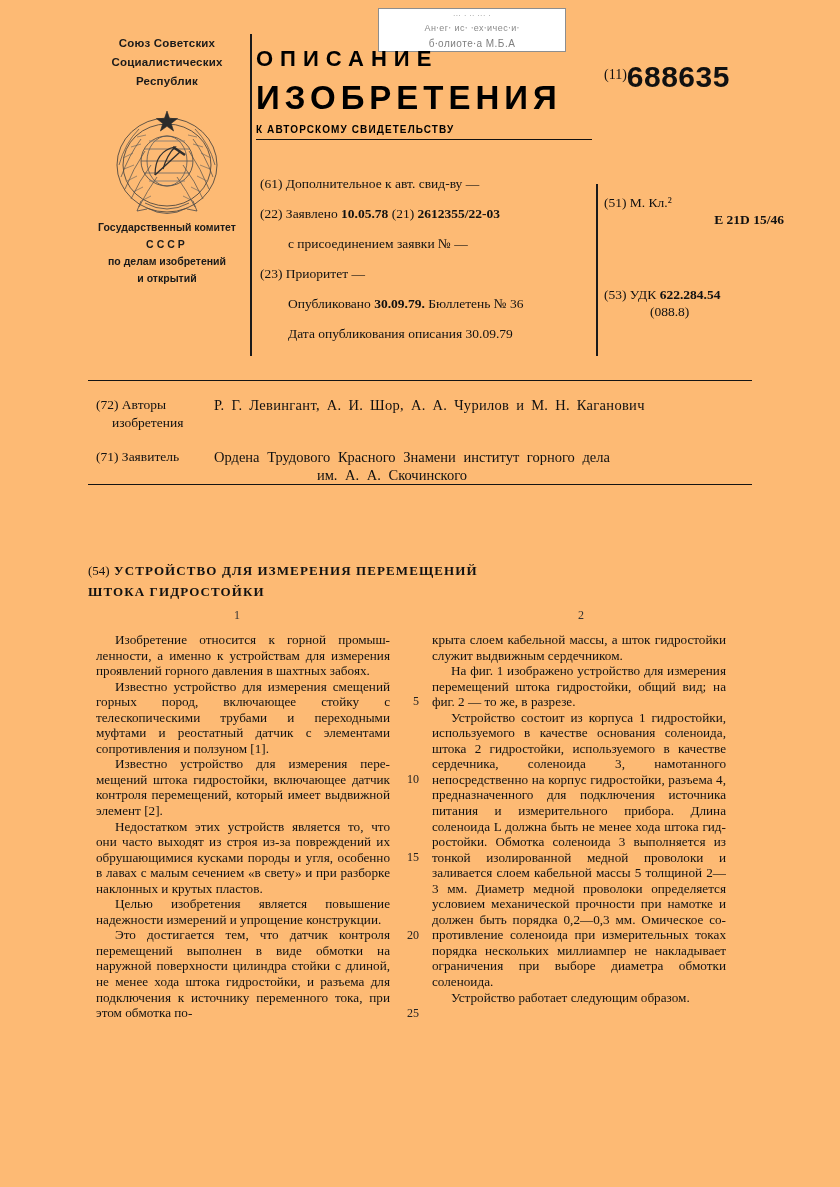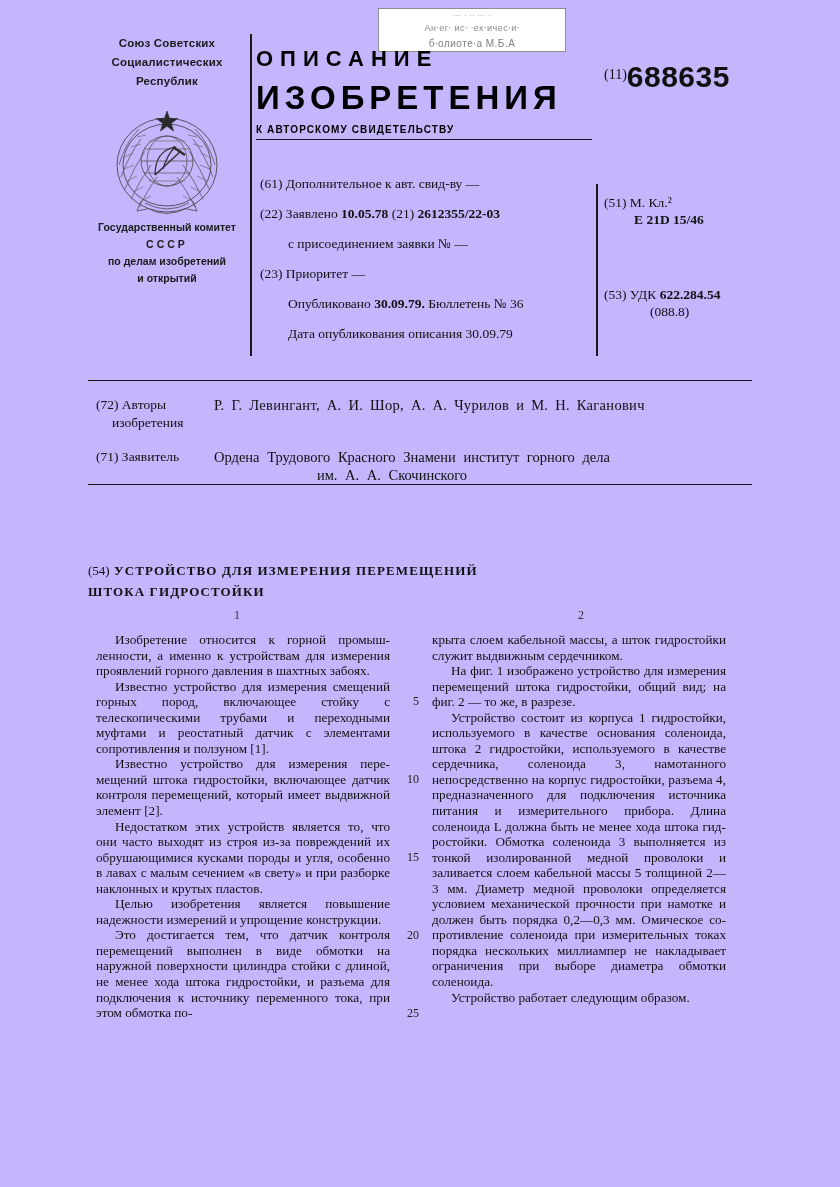--- a/index.html
+++ b/index.html
@@ -12,21 +12,21 @@
     height: 1187px;
     font-family: "Liberation Serif", serif;
     color: #111;
     position: relative;
     overflow: hidden;
   }
   .page {
     position: relative;
     width: 840px;
     height: 1187px;
-    background: #c4b5fd;
+    background: #fdba74;
   }
 
   
   .stamp {
     position: absolute;
     left: 378px;
     top: 8px;
     width: 186px;
     height: 42px;
     border: 1px solid #8e8e8e;
@@ -166,21 +166,21 @@
   .bib b { font-weight: bold; }
 
   .cls {
     position: absolute;
     left: 516px;
     top: 160px;
     width: 180px;
     font-size: 13.5px;
     line-height: 17px;
   }
-  .cls-sub { padding-left: 30px; font-weight: bold; }
+  .cls-sub { padding-left: 30px; font-weight: bold; text-align: right; }
   .cls-mk { margin-bottom: 0px; }
   .udc { position: absolute; left: 516px; top: 252px; font-size: 13.5px; line-height: 17px; }
   .udc-sub { padding-left: 46px; }
 
   
   .hrule {
     position: absolute;
     left: 88px;
     width: 664px;
     border-top: 1.6px solid #141414;

